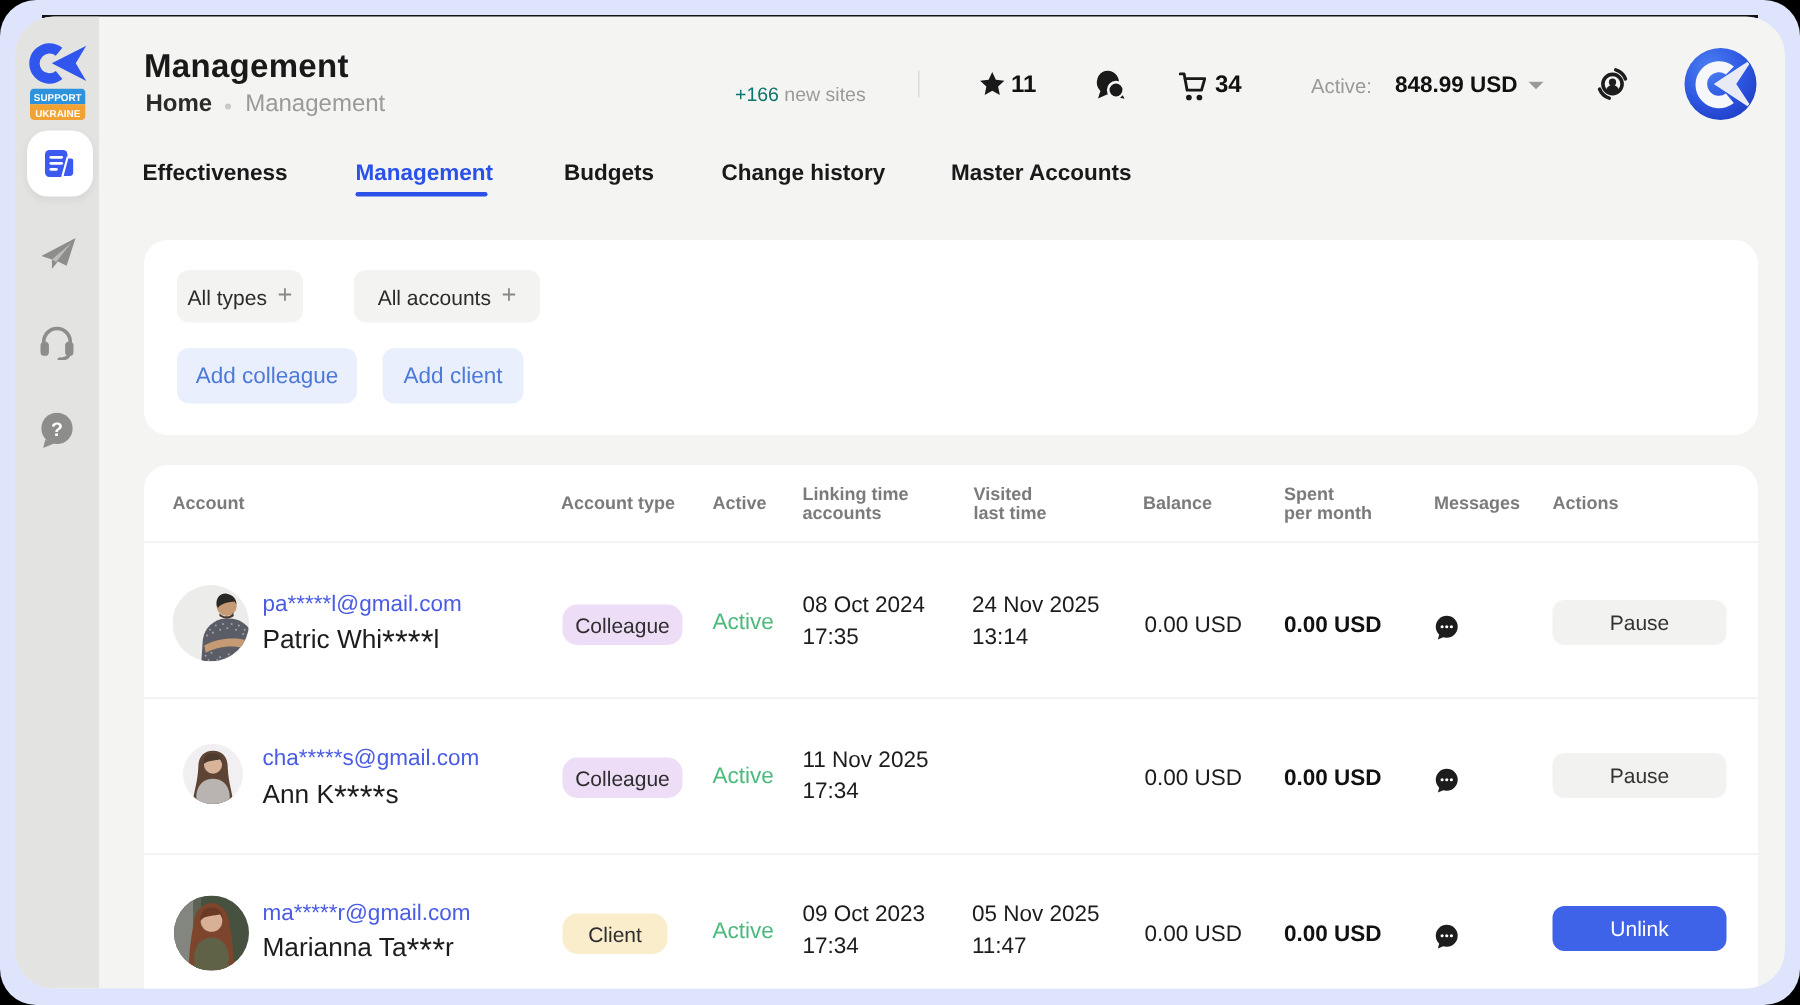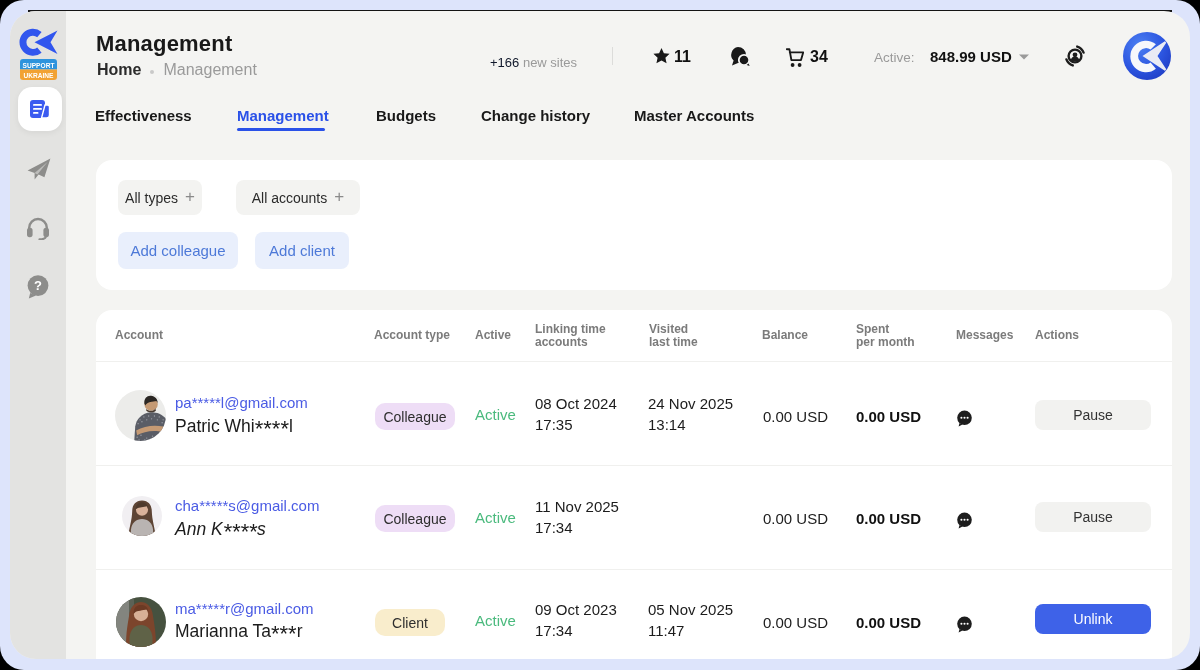--- a/index.html
+++ b/index.html
@@ -170,21 +170,21 @@
         </defs>
       <g clip-path="url(#a2)">
         <rect width="45" height="45" fill="#f1eff2"></rect>
         <path d="M22.5 5 C15 5 11.5 10.5 11.5 17 C11 28 9 32 7 45 L38 45 C36 32 34 28 33.5 17 C33.5 10.5 30 5 22.5 5 Z" fill="#5d4434"></path>
         <path d="M22.5 26 C16 26 11 30 10 38 L10 45 L35 45 L35 38 C34 30 29 26 22.5 26 Z" fill="#b9b4b2"></path>
         <circle cx="22.5" cy="15.5" r="6.8" fill="#d9b29a"></circle>
         <path d="M15.5 15 C15.5 9.5 18.5 7 22.5 7 C26.5 7 29.5 9.5 29.5 15 L28 11.5 C25 12.5 19 12.5 17 14 Z" fill="#4e3a2c"></path>
       </g>
     </svg>
     <div class="abs email" style="left:165px; top:486px;">cha*****s@gmail.com</div>
-    <div class="abs name" style="left:165px; top:508px;font-style:italic;">Ann K<span class="st">****</span>s</div>
+    <div class="abs name" style="left:165px; top:508px;">Ann K<span class="st">****</span>s</div>
     <div class="typepill" style="left:365px; top:494px; background:#eeddf6;">Colleague</div>
     <div class="active" style="left:465px; top:498px;">Active</div>
     <div class="dt" style="left:525px; top:486px;">11 Nov 2025<br>17:34</div>
     <div class="bal" style="left:753px; top:499px;">0.00 USD</div>
     <div class="spent" style="left:846px; top:499px;">0.00 USD</div>
     <svg class="abs" style="left:946px; top:501px;" width="17" height="17" viewBox="0 0 17 17">
       <circle cx="8.5" cy="7.8" r="7.3" fill="#1d1d1d"></circle>
       <path d="M3.5 13 L2.6 16.4 L6.5 14.6 Z" fill="#1d1d1d"></path>
       <circle cx="5.4" cy="7.8" r="1.05" fill="#fff"></circle>
         <circle cx="8.5" cy="7.8" r="1.05" fill="#fff"></circle>
@@ -218,21 +218,21 @@
     <div class="spent" style="left:846px; top:603px;">0.00 USD</div>
     <svg class="abs" style="left:946px; top:605px;" width="17" height="17" viewBox="0 0 17 17">
       <circle cx="8.5" cy="7.8" r="7.3" fill="#1d1d1d"></circle>
       <path d="M3.5 13 L2.6 16.4 L6.5 14.6 Z" fill="#1d1d1d"></path>
       <circle cx="5.4" cy="7.8" r="1.05" fill="#fff"></circle>
         <circle cx="8.5" cy="7.8" r="1.05" fill="#fff"></circle>
         <circle cx="11.6" cy="7.8" r="1.05" fill="#fff"></circle>
     </svg>
     <div class="btn unlink" style="left:1025px; top:593px;">Unlink</div>
 
-    <div class="abs" style="left:480px; top:44px; font-size:13px; color:#9a9a9a;"><span style="color:#0f172a;">+166</span> new sites</div>
+    <div class="abs" style="left:480px; top:44px; font-size:13px; color:#9a9a9a;"><span style="color:#0f766e;">+166</span> new sites</div>
     <div class="abs" style="left:602px; top:36px; width:1px; height:18px; background:#dcdcda;"></div>
     <svg class="abs" style="left:643px; top:37px;" width="17" height="16" viewBox="0 0 19 18">
       <path d="M9.5 0 L12.2 5.8 L18.6 6.6 L13.9 10.9 L15.2 17.2 L9.5 14 L3.8 17.2 L5.1 10.9 L0.4 6.6 L6.8 5.8 Z" fill="#191919"></path>
     </svg>
     <div class="abs" style="left:664px; top:37px; font-size:16px; font-weight:700; color:#111;">11</div>
     <svg class="abs" style="left:720px; top:36px;" width="20" height="19" viewBox="0 0 20 19">
       <path d="M8 0 a8 8 0 0 1 8 8 a8 8 0 0 1 -8 8 l-6 2.6 l1.6 -5 A8 8 0 0 1 8 0 Z" fill="#191919"></path>
       <circle cx="14" cy="13" r="5.2" fill="#191919" stroke="#f4f4f2" stroke-width="1.8"></circle>
       <path d="M18.5 16.5 l1.2 2.4 l-3 -0.8 Z" fill="#191919"></path>
     </svg>

